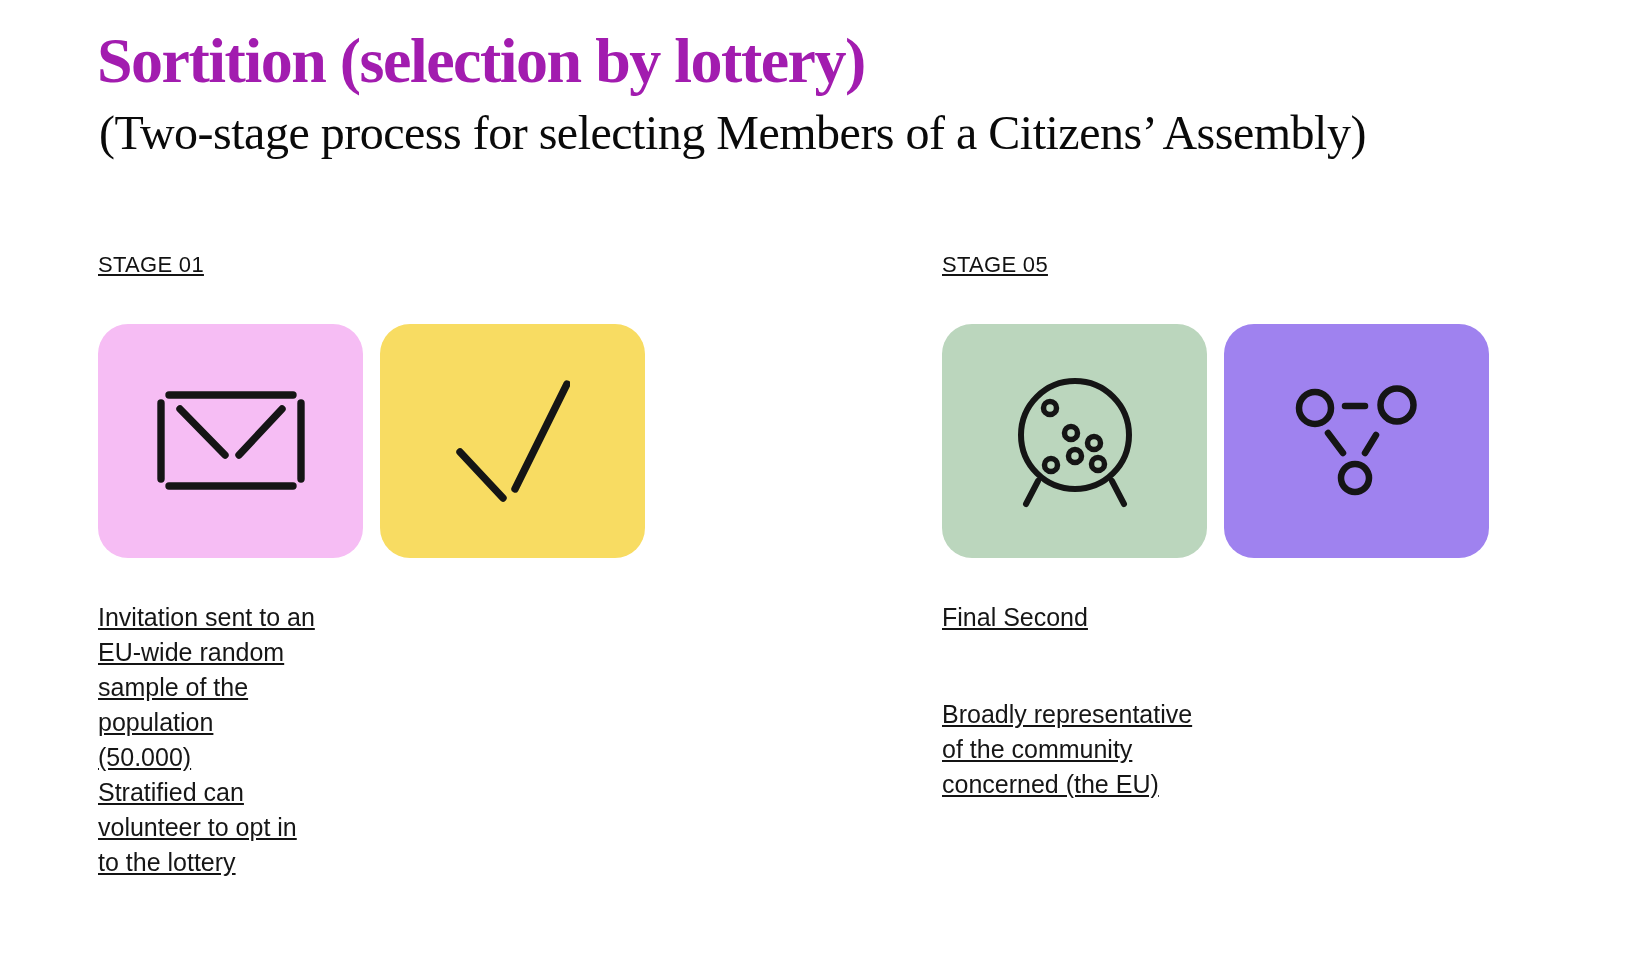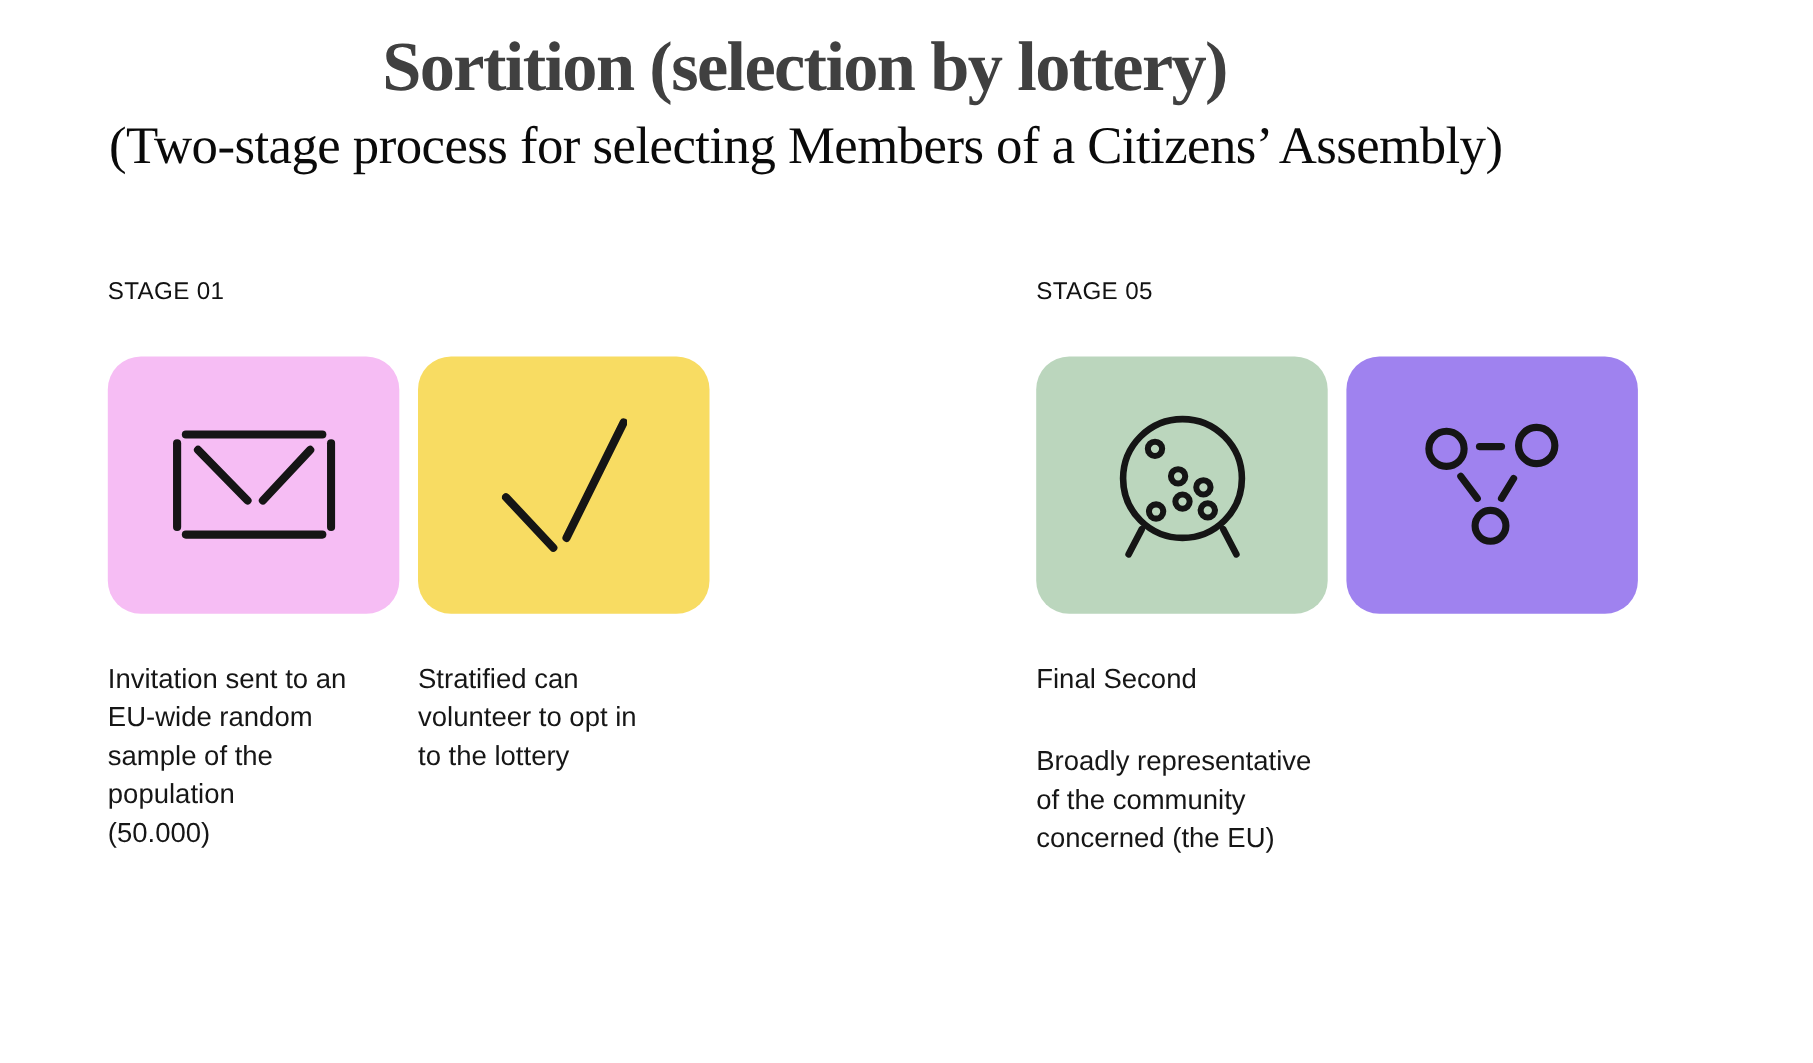--- a/index.html
+++ b/index.html
@@ -25,37 +25,37 @@
     left: 97px;
     top: 24px;
   }
   .title {
     margin: 0;
     font-family: "Liberation Serif", serif;
     font-weight: 600;
     font-size: 64px;
     line-height: 1.16;
     letter-spacing: -1.5px;
-    color: #404040;
+    color: #a21caf;
     white-space: nowrap;
-    text-align: center;
   }
   .subtitle {
     margin: 6px 0 0 2px;
     font-family: "Liberation Serif", serif;
     font-weight: 500;
     font-size: 48px;
     line-height: 1.2;
     letter-spacing: -0.5px;
     color: #0a0a0a;
     white-space: nowrap;
   }
   .stage {
     position: absolute;
     top: 252px;
+    text-decoration: underline;
   }
   .stage-1 { left: 98px; }
   .stage-2 { left: 942px; }
   .stage-label {
     font-size: 22px;
     line-height: 26px;
     letter-spacing: 0.3px;
     color: #121212;
   }
   .cards {
@@ -68,34 +68,35 @@
     height: 234px;
     border-radius: 30px;
     display: flex;
     align-items: center;
     justify-content: center;
     flex: 0 0 auto;
   }
   .texts {
     display: flex;
     margin-top: 42px;
+    flex-direction: column;
   }
   .text-col {
     width: 282px;
     flex: 0 0 auto;
   }
   .text-col p {
     margin: 0;
     font-size: 25px;
     line-height: 35px;
     color: #161616;
     white-space: pre;
   }
   .text-col p + p {
-    margin-top: 40px;
+    margin-top: 62px;
   }
   .icon-stroke {
     stroke: #151515;
     fill: none;
     stroke-linecap: round;
   }
 </style>
 </head>
 <body>
 

